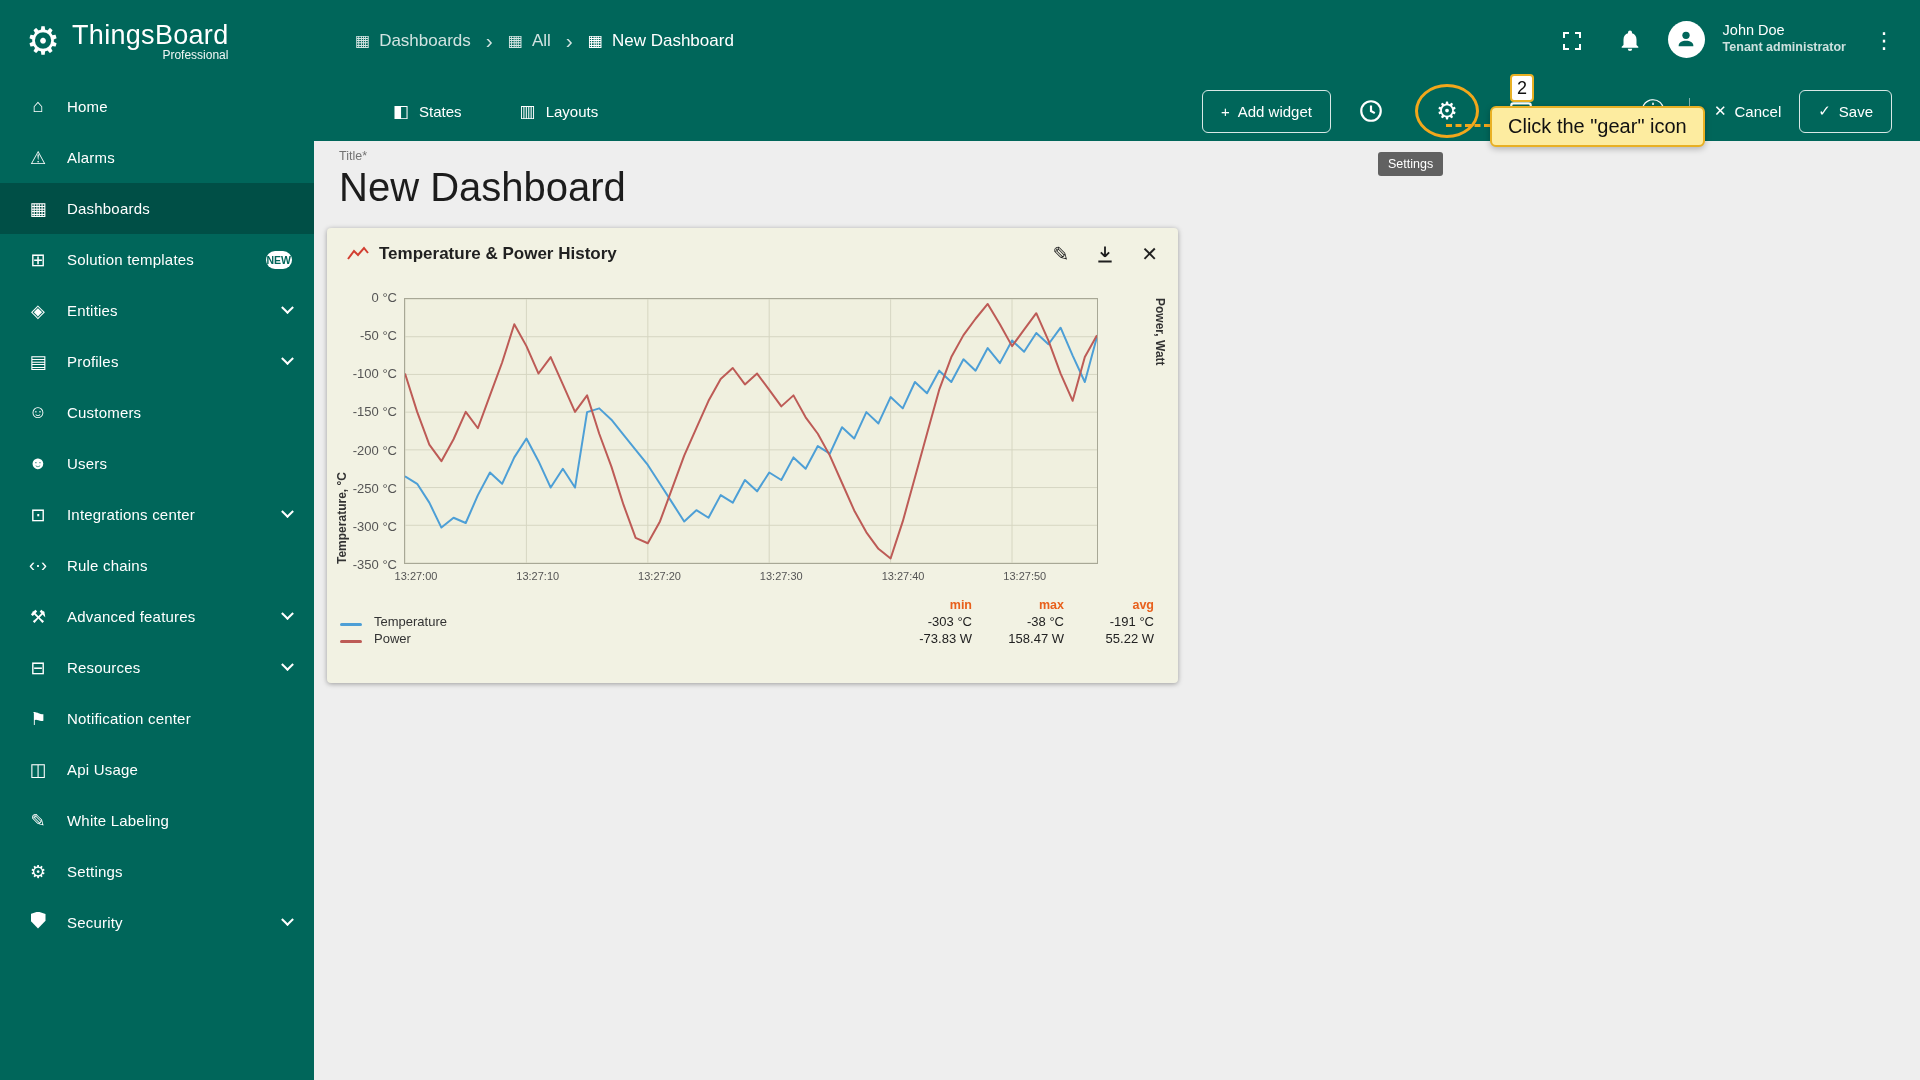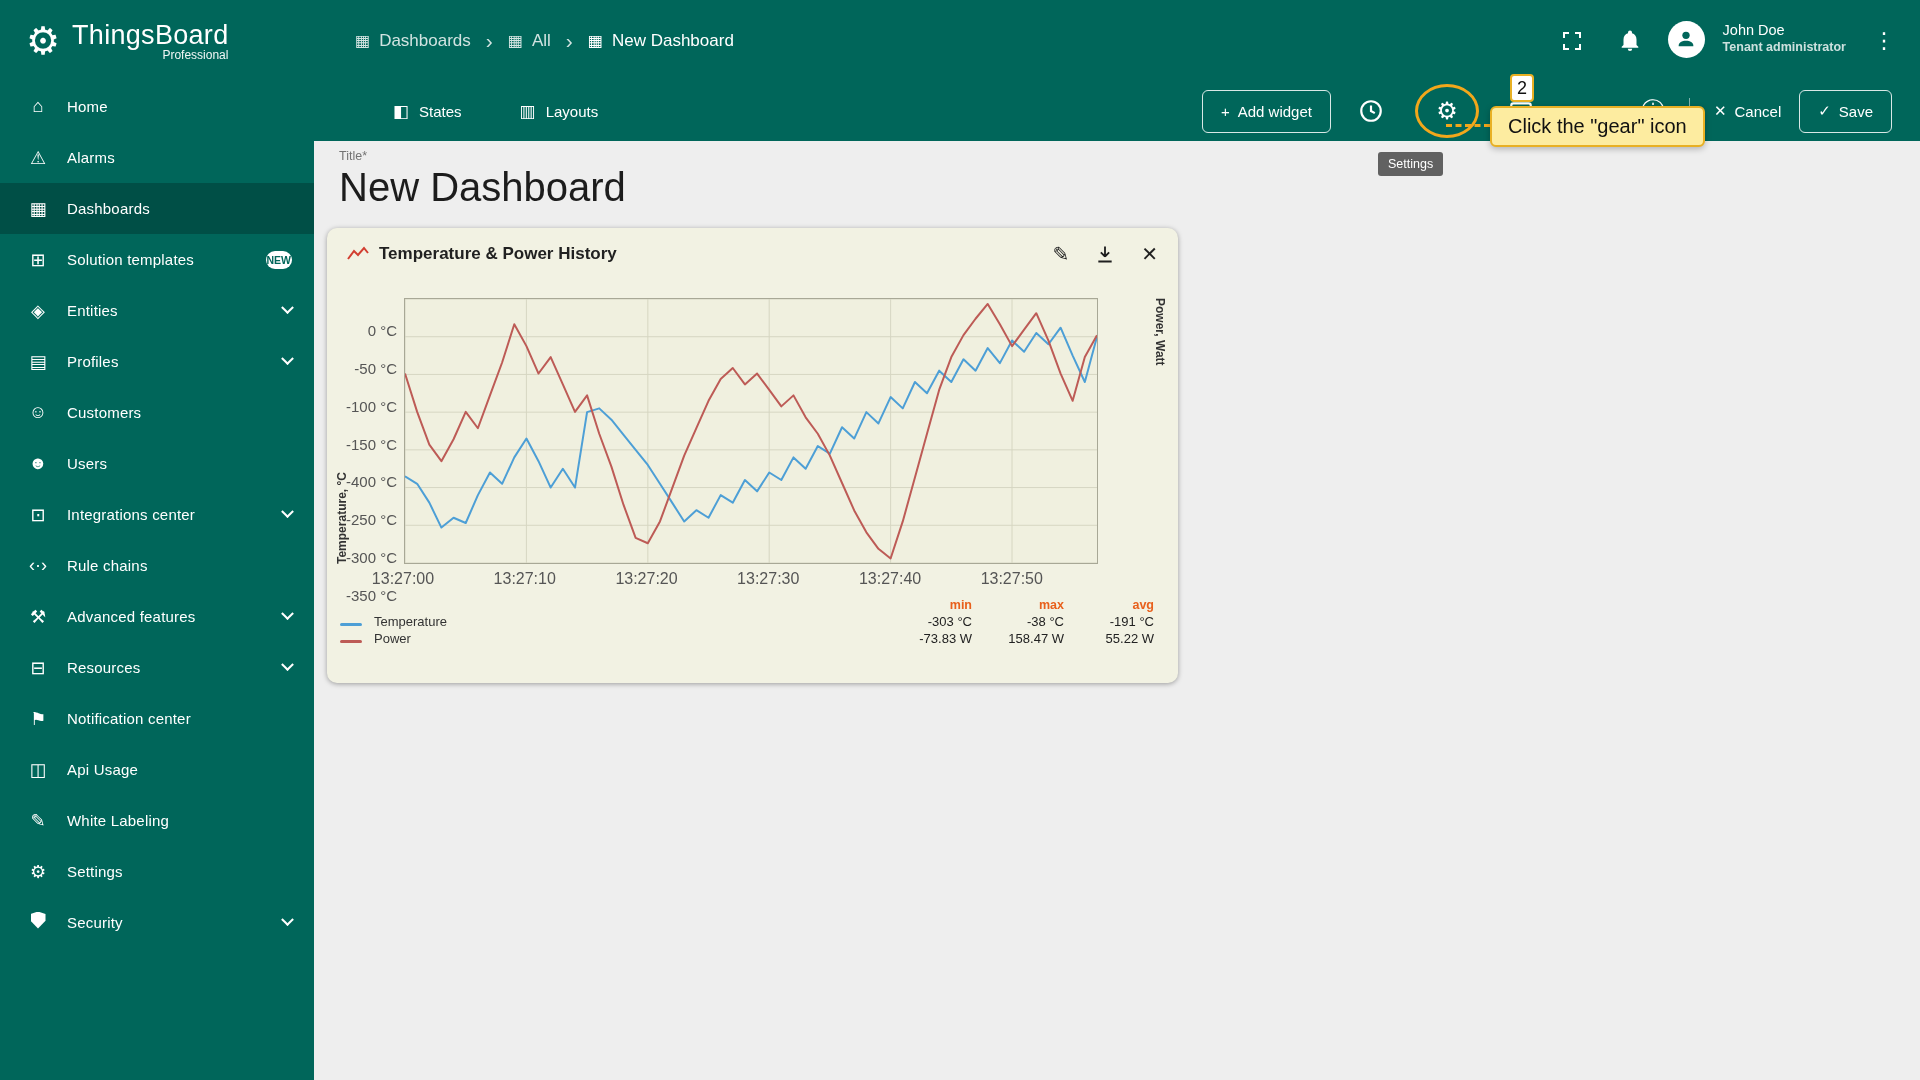--- a/index.html
+++ b/index.html
@@ -53,35 +53,35 @@
   .btn-text { display:flex; align-items:center; gap:8px; background:none; border:none; color:#fff; font-size:15px; font-weight:500; padding:0 10px; cursor:pointer; }
   .vdivider { width:1px; height:26px; background:rgba(255,255,255,.5); margin:0 14px; }
   .mr18{margin-right:18px;} .mr30{margin-right:30px;} .mr32{margin-right:32px;} .mr14{margin-right:14px;} .ml8{margin-left:8px;}
   .hl-ring { position:absolute; left:-10px; right:-10px; top:-5px; bottom:-5px; border:3px solid var(--highlight,#f2a71b); border-radius:50%; pointer-events:none; }
 
   
   .content { flex:1; background:var(--content_bg,#eee); padding:8px 0 0 25px; position:relative; overflow:hidden; }
   .title-label { font-size:12.5px; color:#737373; }
   .page-title { margin:2px 0 0 0; font-size:40px; font-weight:500; color:#1c1c1c; }
 
-  .widget-card { position:absolute; left:13px; top:87px; width:851px; height:455px; background:var(--widget_bg,#f2f2e3); border-radius:10px; box-shadow:0 1px 5px rgba(0,0,0,.35); }
+  .widget-card { position:absolute; left:13px; top:87px; width:851px; height:455px; background:var(--widget_bg,#f2f2e3); border-radius:4px; box-shadow:0 1px 5px rgba(0,0,0,.35); }
   .widget-head { display:flex; align-items:center; gap:10px; padding:16px 20px 6px 20px; }
   .widget-title { font-size:17px; font-weight:700; color:#212121; }
   .widget-actions { margin-left:auto; display:flex; align-items:center; gap:26px; }
   .w-action { background:none; border:none; padding:0; cursor:pointer; font-size:20px; color:#1f1f1f; line-height:1; display:flex; align-items:center; }
 
   .chart-wrap { position:relative; height:320px; }
   .plot { position:absolute; left:77px; top:28px; width:694px; height:266px; background:var(--plot_bg,#f0f0df); border:1px solid #a8a896; }
   .plot svg { display:block; width:100%; height:100%; }
-  .yt-left  { position:absolute; left:0;    top:20px; width:70px;  height:282px; display:flex; flex-direction:column; justify-content:space-between; align-items:flex-end;  font-size:15px; color:#555;margin-top:32px; }
+  .yt-left  { position:absolute; left:0;    top:20px; width:70px;  height:282px; display:flex; flex-direction:column; justify-content:space-between; align-items:flex-end;  font-size:13px; color:#555; }
   .yt-right { position:absolute; left:779px; top:20px; width:70px; height:282px; display:flex; flex-direction:column; justify-content:space-between; align-items:flex-start; font-size:11.5px; color:#555; }
   .axis-title { position:absolute; top:28px; height:266px; display:flex; align-items:center; font-size:12px; font-weight:700; color:#333; }
   .axis-title.left  { left:8px;  writing-mode:vertical-rl; transform:rotate(180deg); }
   .axis-title.right { left:826px; writing-mode:vertical-rl; }
-  .xticks { position:absolute; left:76px; top:300px; width:694px; height:16px; font-size:16px; color:#555; }
+  .xticks { position:absolute; left:89px; top:300px; width:694px; height:16px; font-size:11px; color:#555; }
   .xt { position:absolute; top:0; transform:translateX(-50%); white-space:nowrap; }
 
   .legend { margin:8px 24px 0 13px; display:grid; grid-template-columns:34px 150px 1fr 100px 92px 90px; row-gap:2px; align-items:center; font-size:13px; color:#222; }
   .lh { text-align:right; font-weight:700; font-size:12.5px; color:var(--legend_header,#e8601c); }
   .lv { text-align:right; }
   .swatch { width:22px; height:3px; border-radius:2px; display:inline-block; }
   .series-name { color:#333; }
 
   
   .dash-line { position:absolute; left:1132px; top:124px; width:44px; border-top:3px dashed var(--highlight,#f2a71b); z-index:55; }
@@ -304,21 +304,21 @@
 
         <div class="chart-wrap">
           <span class="axis-title left">Temperature, °C</span>
           <span class="axis-title right">Power, Watt</span>
 
           <div class="yt-left">
             <span>0 °C</span>
             <span>-50 °C</span>
             <span>-100 °C</span>
             <span>-150 °C</span>
-            <span>-400 °C</span>
+            <span>-200 °C</span>
             <span>-250 °C</span>
             <span>-300 °C</span>
             <span>-350 °C</span>
           </div>
 
           <div class="plot">
             <svg id="chart-svg" viewBox="0 0 694 266" preserveAspectRatio="none">
                 <line x1="0" y1="0" x2="0" y2="266" stroke="#d6d6c2" stroke-width="1"></line>
                 <line x1="121.75438596491227" y1="0" x2="121.75438596491227" y2="266" stroke="#d6d6c2" stroke-width="1"></line>
                 <line x1="243.50877192982455" y1="0" x2="243.50877192982455" y2="266" stroke="#d6d6c2" stroke-width="1"></line>

